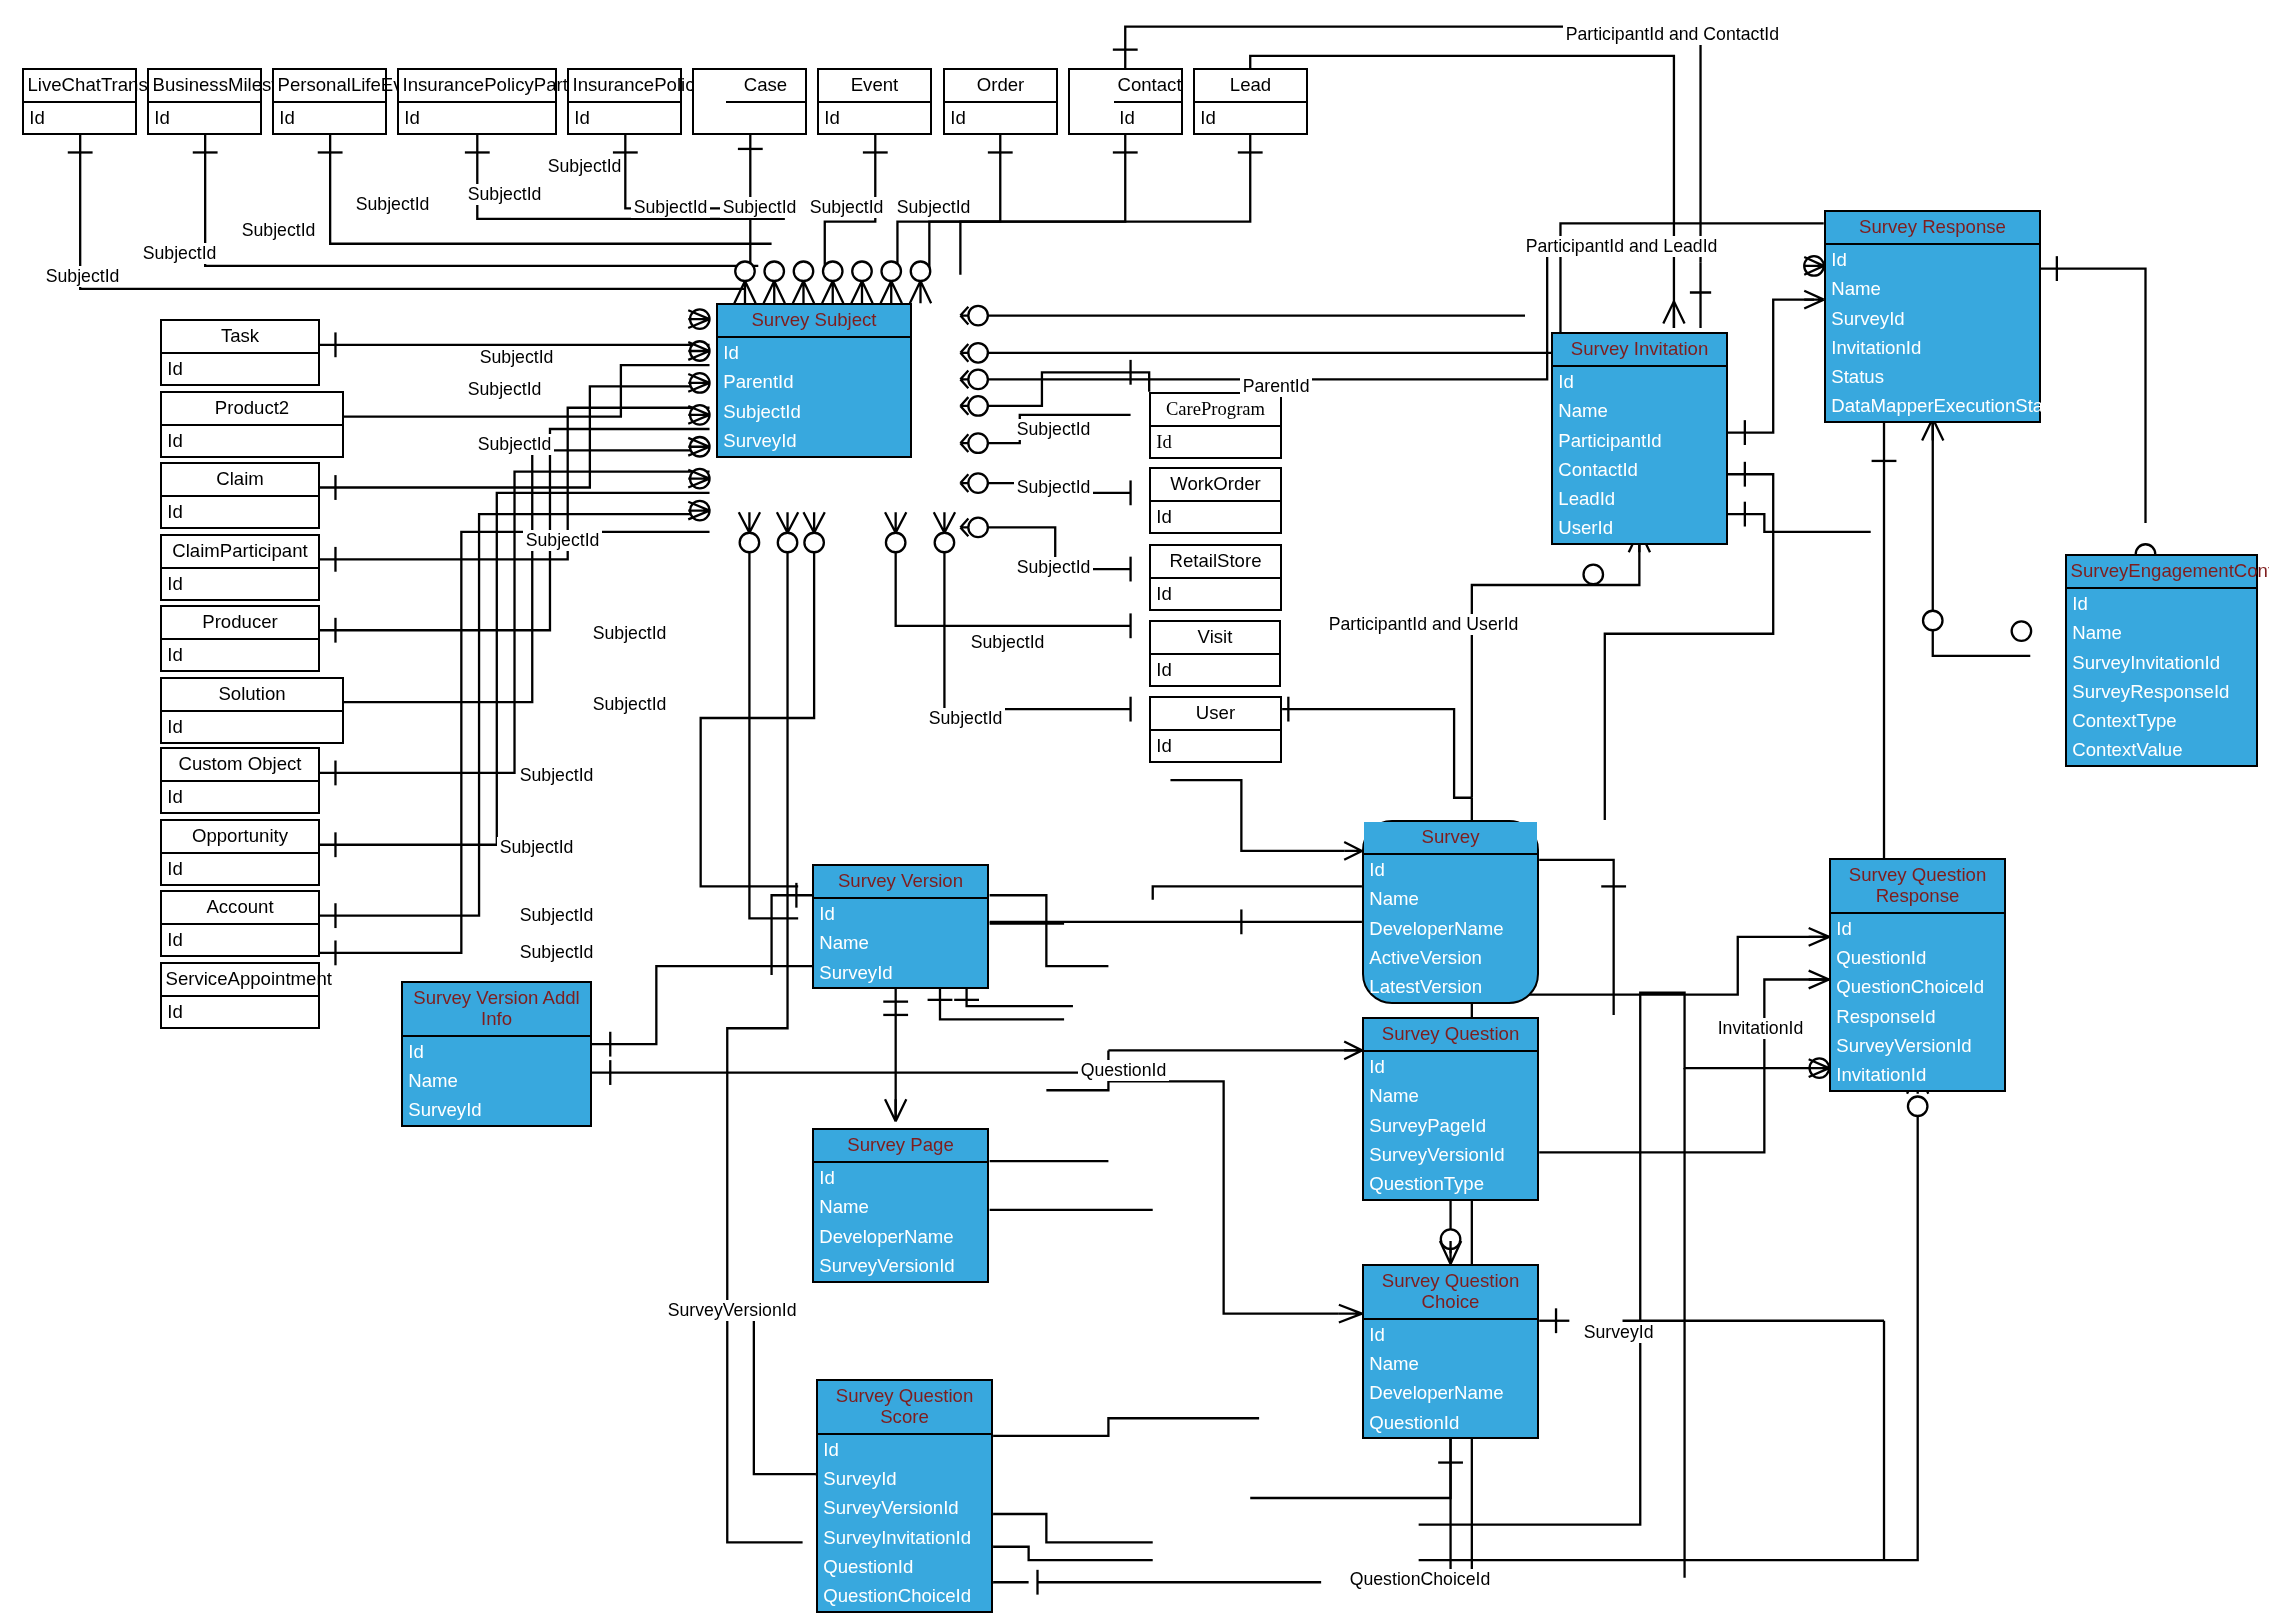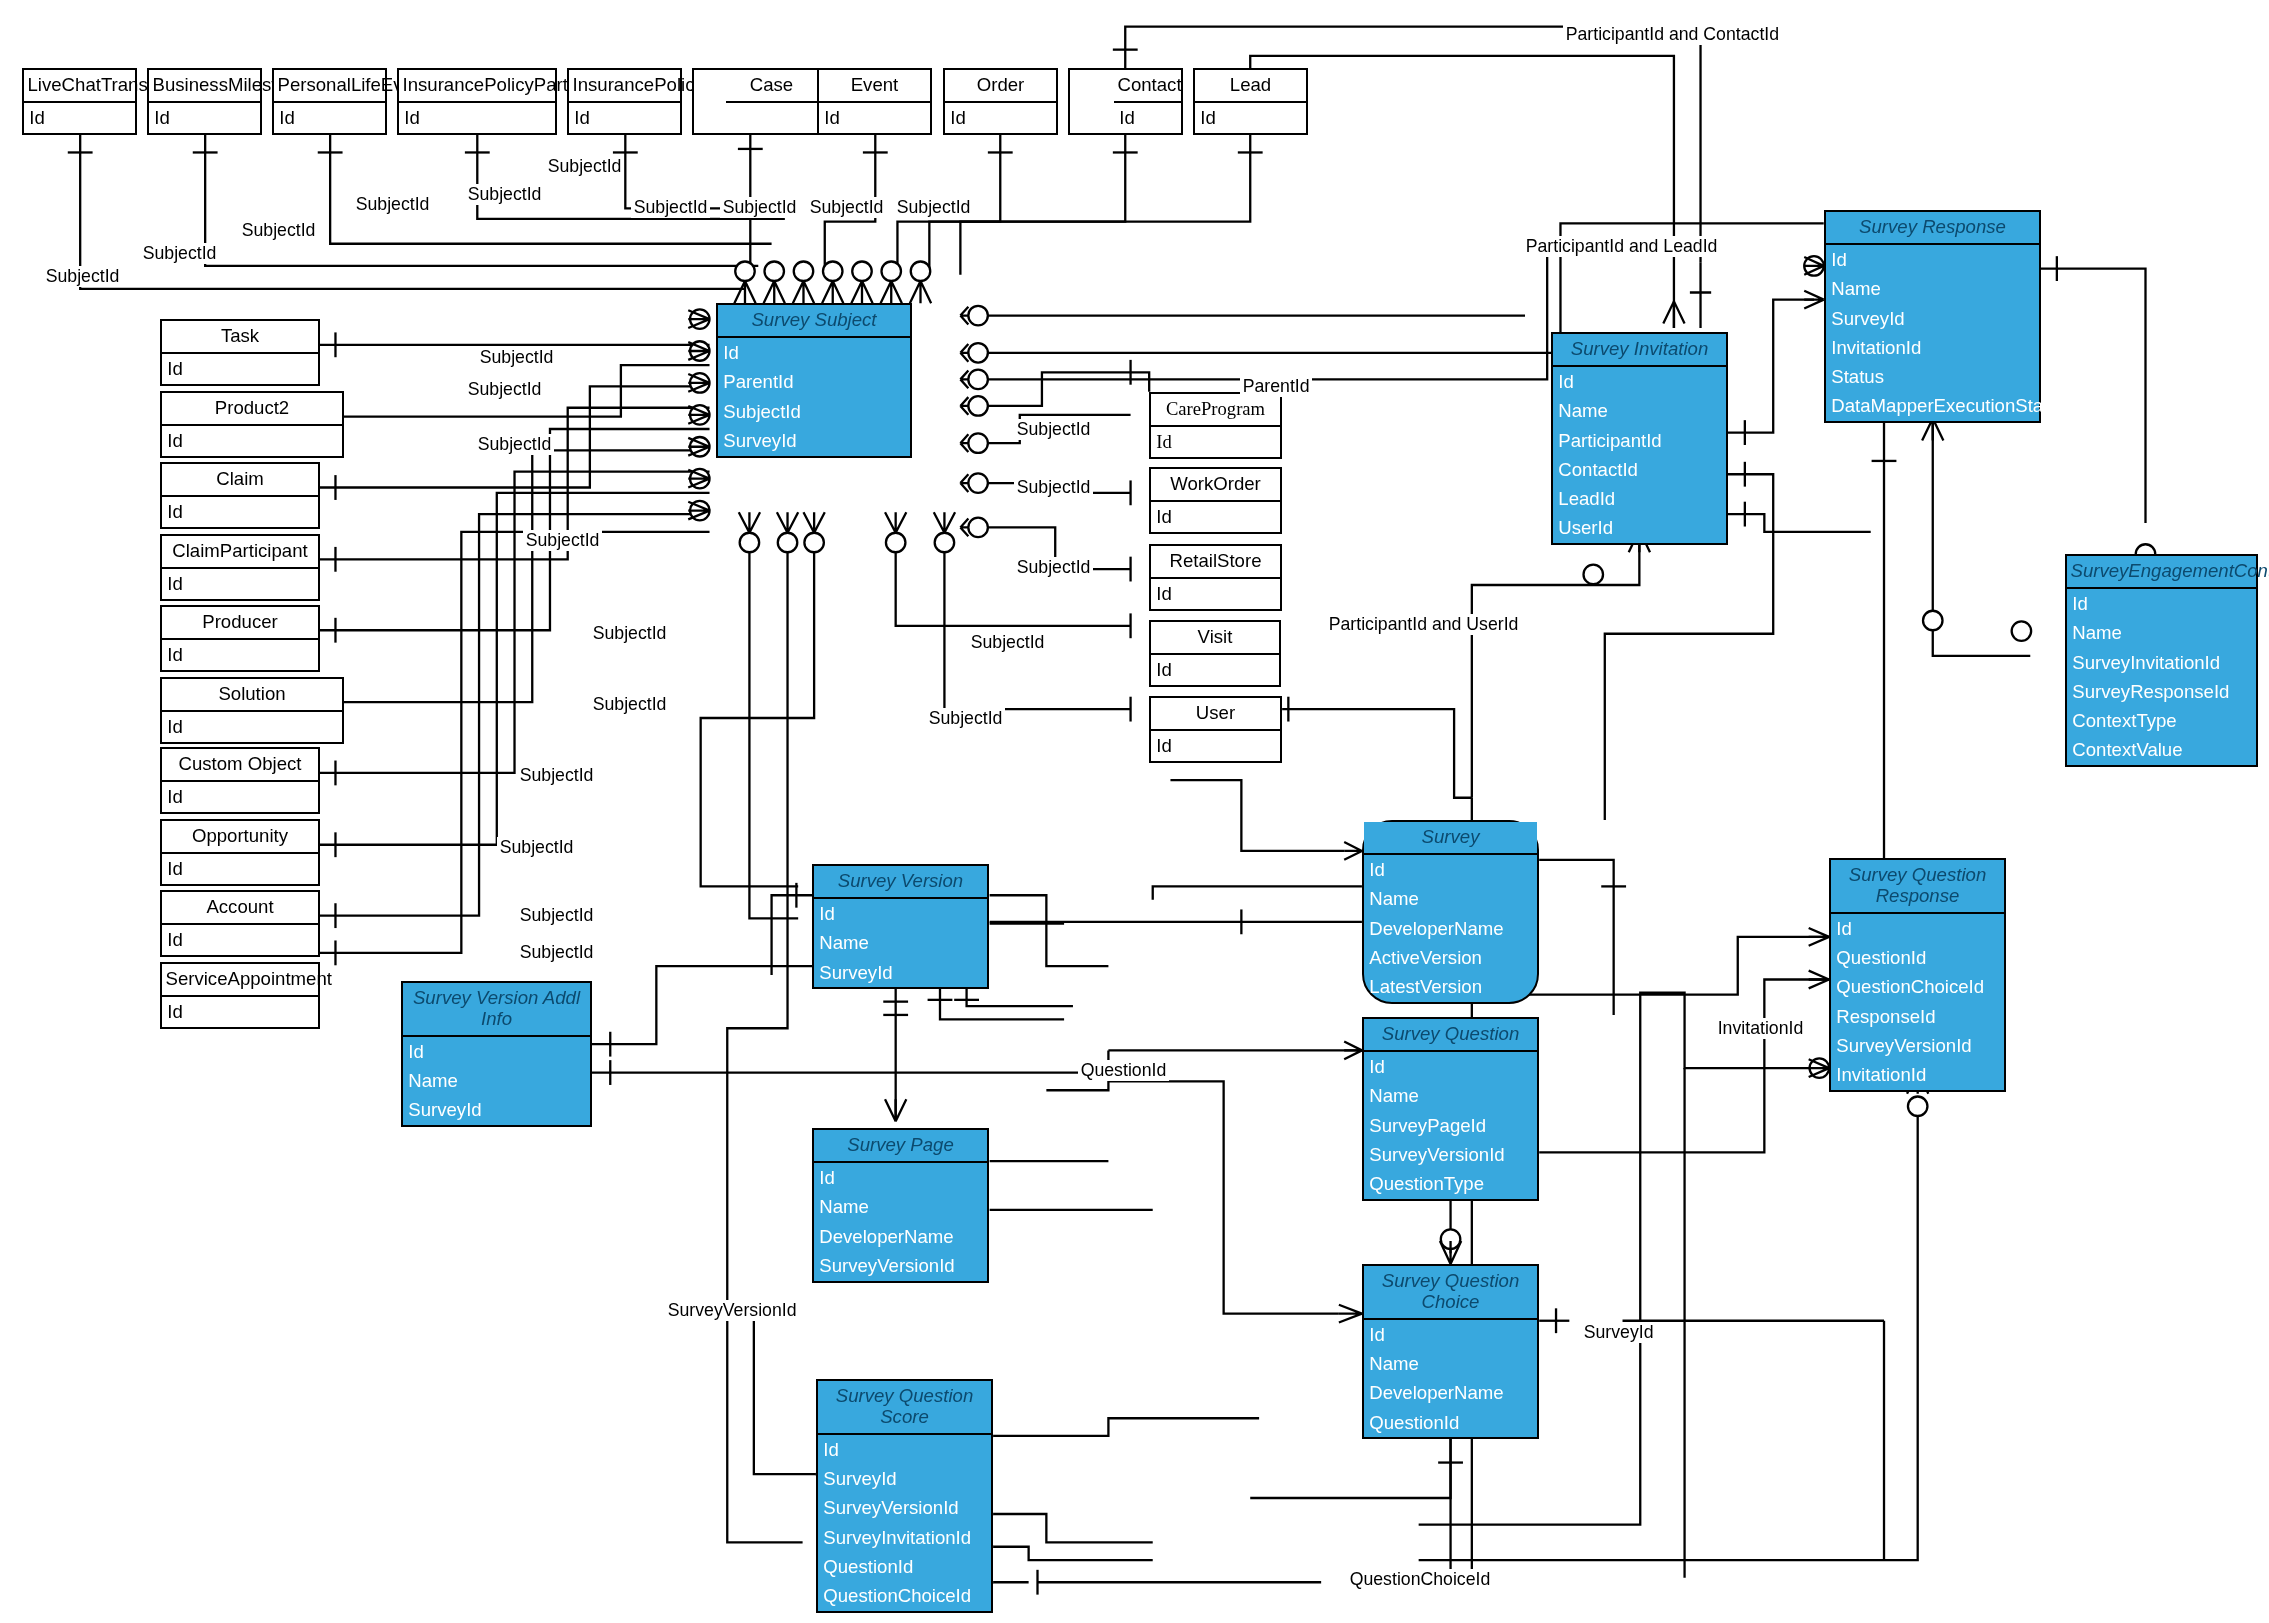--- a/index.html
+++ b/index.html
@@ -5,21 +5,21 @@
   html,body{margin:0;padding:0;background:#ffffff;}
   body{font-family:"Liberation Sans", sans-serif;}
   #canvas{position:relative;width:2270px;height:1623px;background:#ffffff;overflow:hidden;}
   svg.wires{position:absolute;left:0;top:0;width:2270px;height:1623px;pointer-events:none;}
   svg.wires path,svg.wires line{stroke:#000;stroke-width:2.6;fill:none;}
   .ent{position:absolute;box-sizing:border-box;border:2.1px solid #000;background:#fff;}
   .ent .ehdr{box-sizing:border-box;text-align:center;font-size:18.6px;color:#000;
        padding:5.3px 3.5px;border-bottom:2.1px solid #000;line-height:1.12;white-space:pre-line;}
   .ent .attr{box-sizing:border-box;font-size:18.6px;color:#000;padding:3.5px 5.3px;line-height:1.2;}
   .ent.blue{background:#38a8de;}
-  .ent.blue .ehdr{color:#0c4a6e;background:#38a8de;font-style:italic;}
+  .ent.blue .ehdr{color:#7f1d1d;background:#38a8de;}
   .ent.blue .attr{color:#fff;}
   .lbl{position:absolute;font-size:17.7px;color:#000;background:#fff;padding:0 2.7px;white-space:nowrap;}
 </style>
 </head>
 <body>
 
 <div id="canvas">
 
   <svg class="wires" viewBox="0 0 2560 1831">
     <defs></defs>
@@ -279,21 +279,21 @@
         <div>
           <div class="attr">Id</div>
         </div>
       </div>
       <div class="ent white" style="left: 567px; top: 68px; width: 115px;">
         <div class="ehdr">InsurancePolicy</div>
         <div>
           <div class="attr">Id</div>
         </div>
       </div>
-      <div class="ent white" style="left: 692px; top: 68px; width: 127px; padding-left: 32px;">
+      <div class="ent white" style="left: 692px; top: 68px; width: 115px; padding-left: 32px;">
         <div class="ehdr">Case</div>
         <div>
           <div class="attr">&nbsp;</div>
         </div>
       </div>
       <div class="ent white" style="left: 817px; top: 68px; width: 115px;">
         <div class="ehdr">Event</div>
         <div>
           <div class="attr">Id</div>
         </div>

